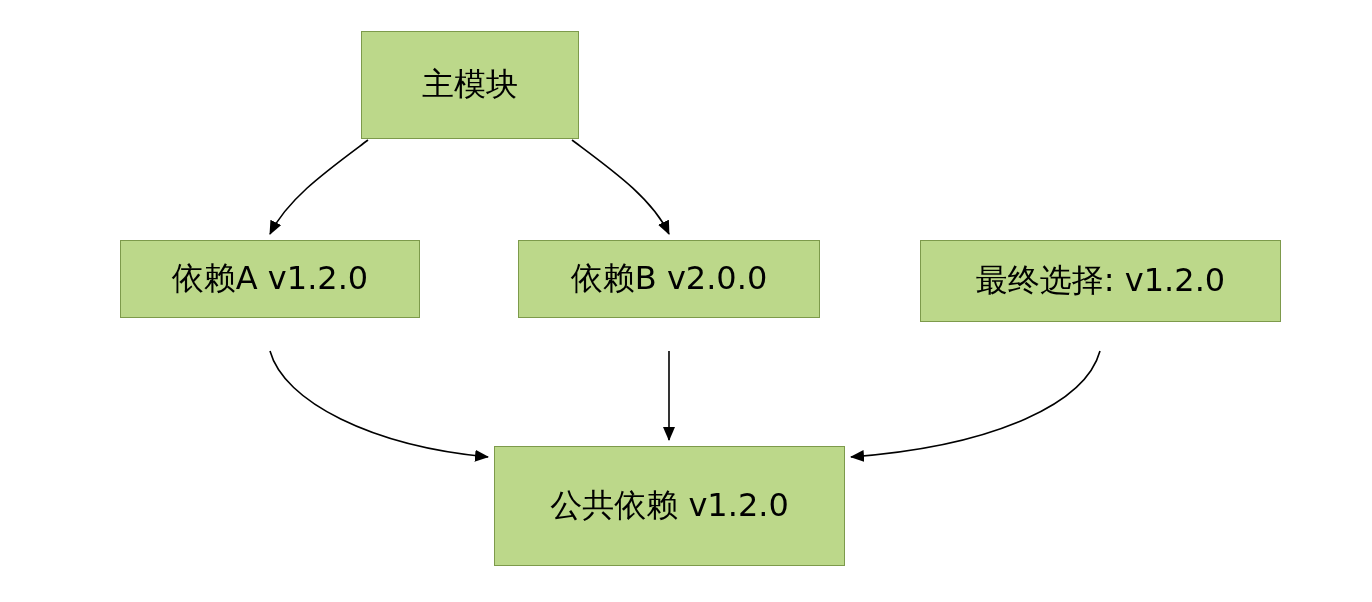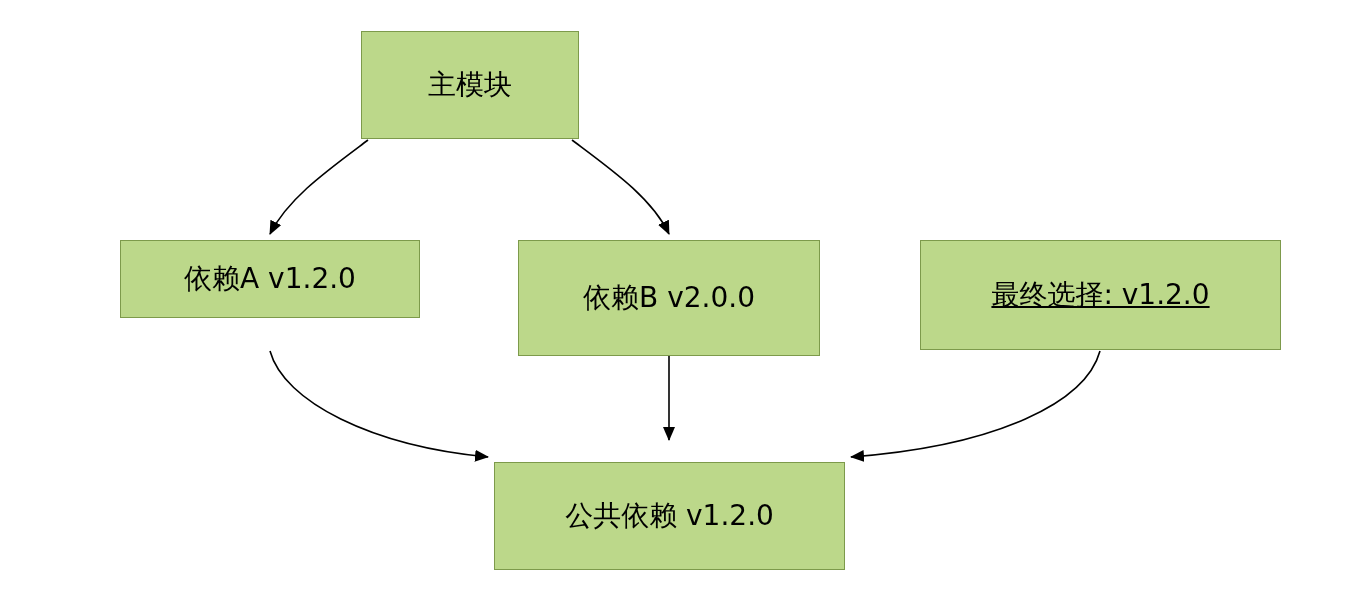--- a/index.html
+++ b/index.html
@@ -31,30 +31,30 @@
     fill: none;
   }
   .node {
     position: absolute;
     display: flex;
     align-items: center;
     justify-content: center;
     background: #bcd88a;
     border: 1.5px solid #7d9a4b;
     box-sizing: border-box;
-    font-size: 28px;
+    font-size: 32px;
     color: #000000;
     text-align: left;
     white-space: nowrap;
   }
   .node-main   { left: 361px; top: 31px;  width: 218px; height: 108px; }
   .node-depa   { left: 120px; top: 240px; width: 300px; height: 78px; }
-  .node-depb   { left: 518px; top: 240px; width: 302px; height: 116px; }
-  .node-final  { left: 920px; top: 240px; width: 361px; height: 110px; text-decoration: underline; }
-  .node-common { left: 494px; top: 446px; width: 351px; height: 108px; margin-top: 16px; }
+  .node-depb   { left: 518px; top: 240px; width: 302px; height: 78px; }
+  .node-final  { left: 920px; top: 240px; width: 361px; height: 82px; }
+  .node-common { left: 494px; top: 446px; width: 351px; height: 120px; }
 </style>
 </head>
 <body>
 
 <div class="canvas">
 
   <svg class="edges" viewBox="0 0 1372 602" xmlns="http://www.w3.org/2000/svg">
     <defs>
       <marker id="arrowhead" markerUnits="userSpaceOnUse" markerWidth="16" markerHeight="14" refX="13" refY="6" orient="auto">
         <path d="M0,0 L14,6 L0,12 Z" fill="#000000"></path>

